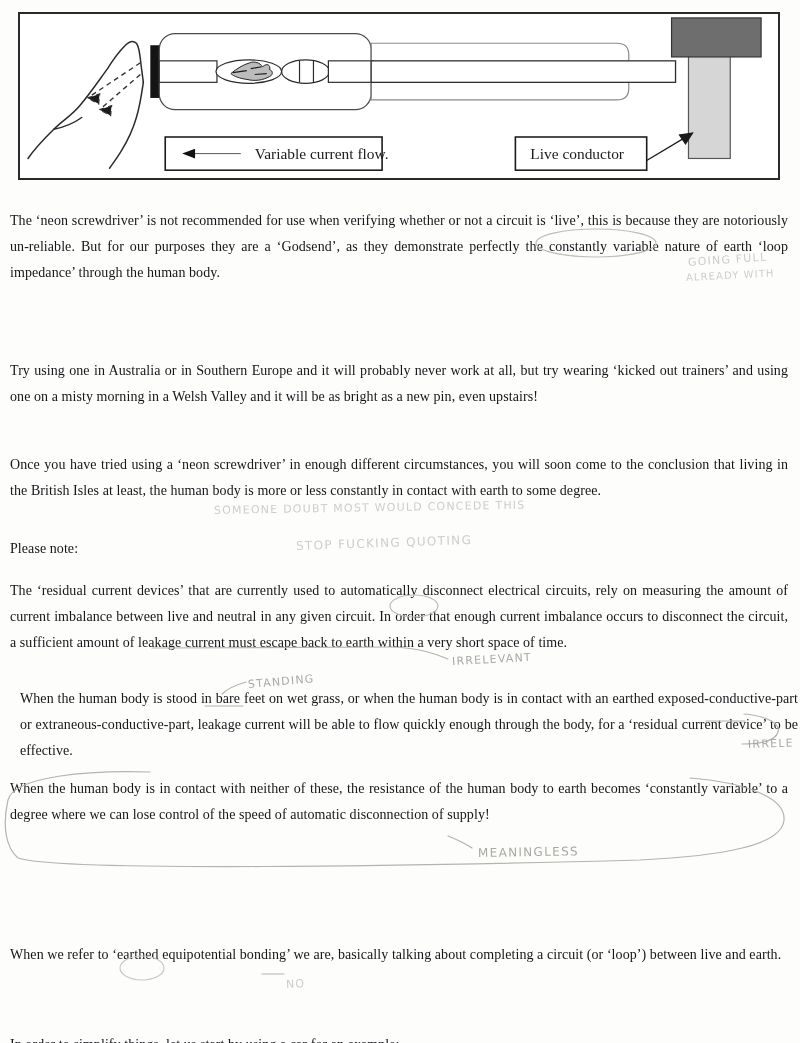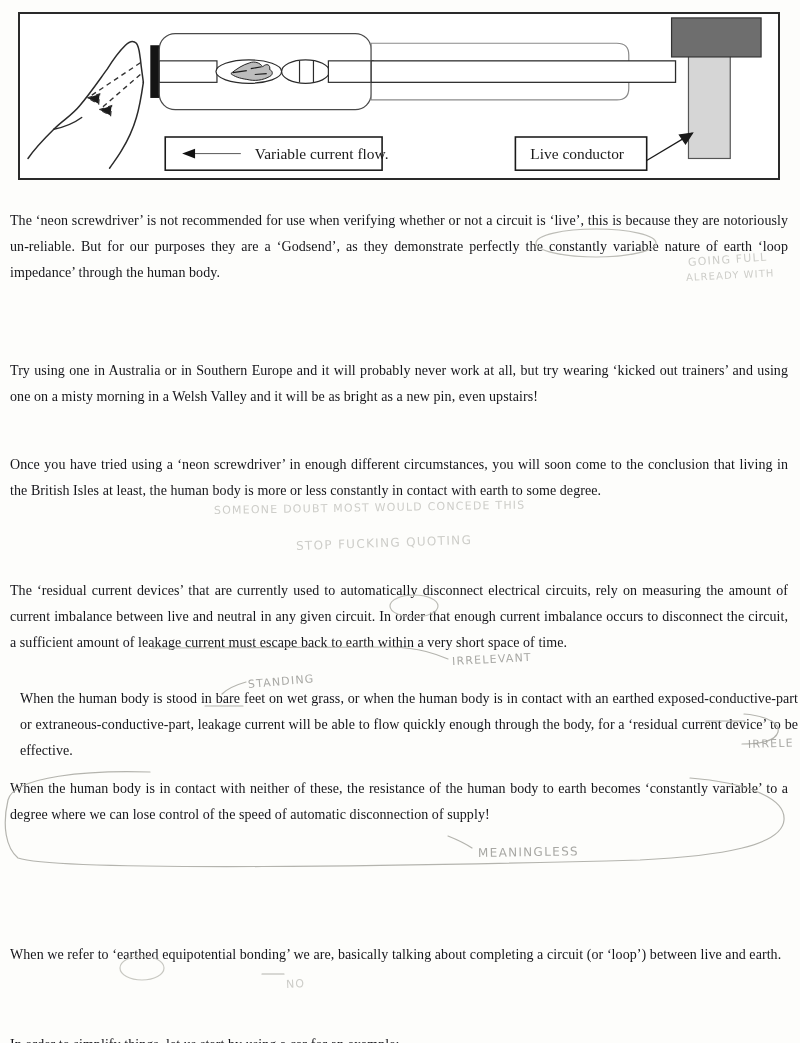--- a/index.html
+++ b/index.html
@@ -140,20 +140,21 @@
     </svg>
   </div>
 
   <div class="para" style="left:10px; top:208px; width:778px;">The ‘neon screwdriver’ is not recommended for use when verifying whether or not a circuit is ‘live’, this is because they are notoriously un-reliable. But for our purposes they are a ‘Godsend’, as they demonstrate perfectly the constantly variable nature of earth ‘loop impedance’ through the human body.</div>
 
 
   <div class="para" style="left:10px; top:358px; width:778px;">Try using one in Australia or in Southern Europe and it will probably never work at all, but try wearing ‘kicked out trainers’ and using one on a misty morning in a Welsh Valley and it will be as bright as a new pin, even upstairs!</div>
 
   <div class="para" style="left:10px; top:452px; width:778px;">Once you have tried using a ‘neon screwdriver’ in enough different circumstances, you will soon come to the conclusion that living in the British Isles at least, the human body is more or less constantly in contact with earth to some degree.</div>
 
+  <div class="para nojust" style="left:10px; top:536px; width:400px;">Please note:</div>
 
   <div class="para" style="left:10px; top:578px; width:778px;">The ‘residual current devices’ that are currently used to automatically disconnect electrical circuits, rely on measuring the amount of current imbalance between live and neutral in any given circuit. In order that enough current imbalance occurs to disconnect the circuit, a sufficient amount of leakage current must escape back to earth within a very short space of time.</div>
 
   <div class="para" style="left:20px; top:686px; width:778px;">When the human body is stood in bare feet on wet grass, or when the human body is in contact with an earthed exposed-conductive-part or extraneous-conductive-part, leakage current will be able to flow quickly enough through the body, for a ‘residual current device’ to be effective.</div>
 
   <div class="para" style="left:10px; top:776px; width:778px;">When the human body is in contact with neither of these, the resistance of the human body to earth becomes ‘constantly variable’ to a degree where we can lose control of the speed of automatic disconnection of supply!</div>
 
   <div class="para" style="left:10px; top:942px; width:778px;">When we refer to ‘earthed equipotential bonding’ we are, basically talking about completing a circuit (or ‘loop’) between live and earth.</div>
 
   <div class="para nojust" style="left:10px; top:1032px; width:778px;">In order to simplify things, let us start by using a car for an example:</div>

